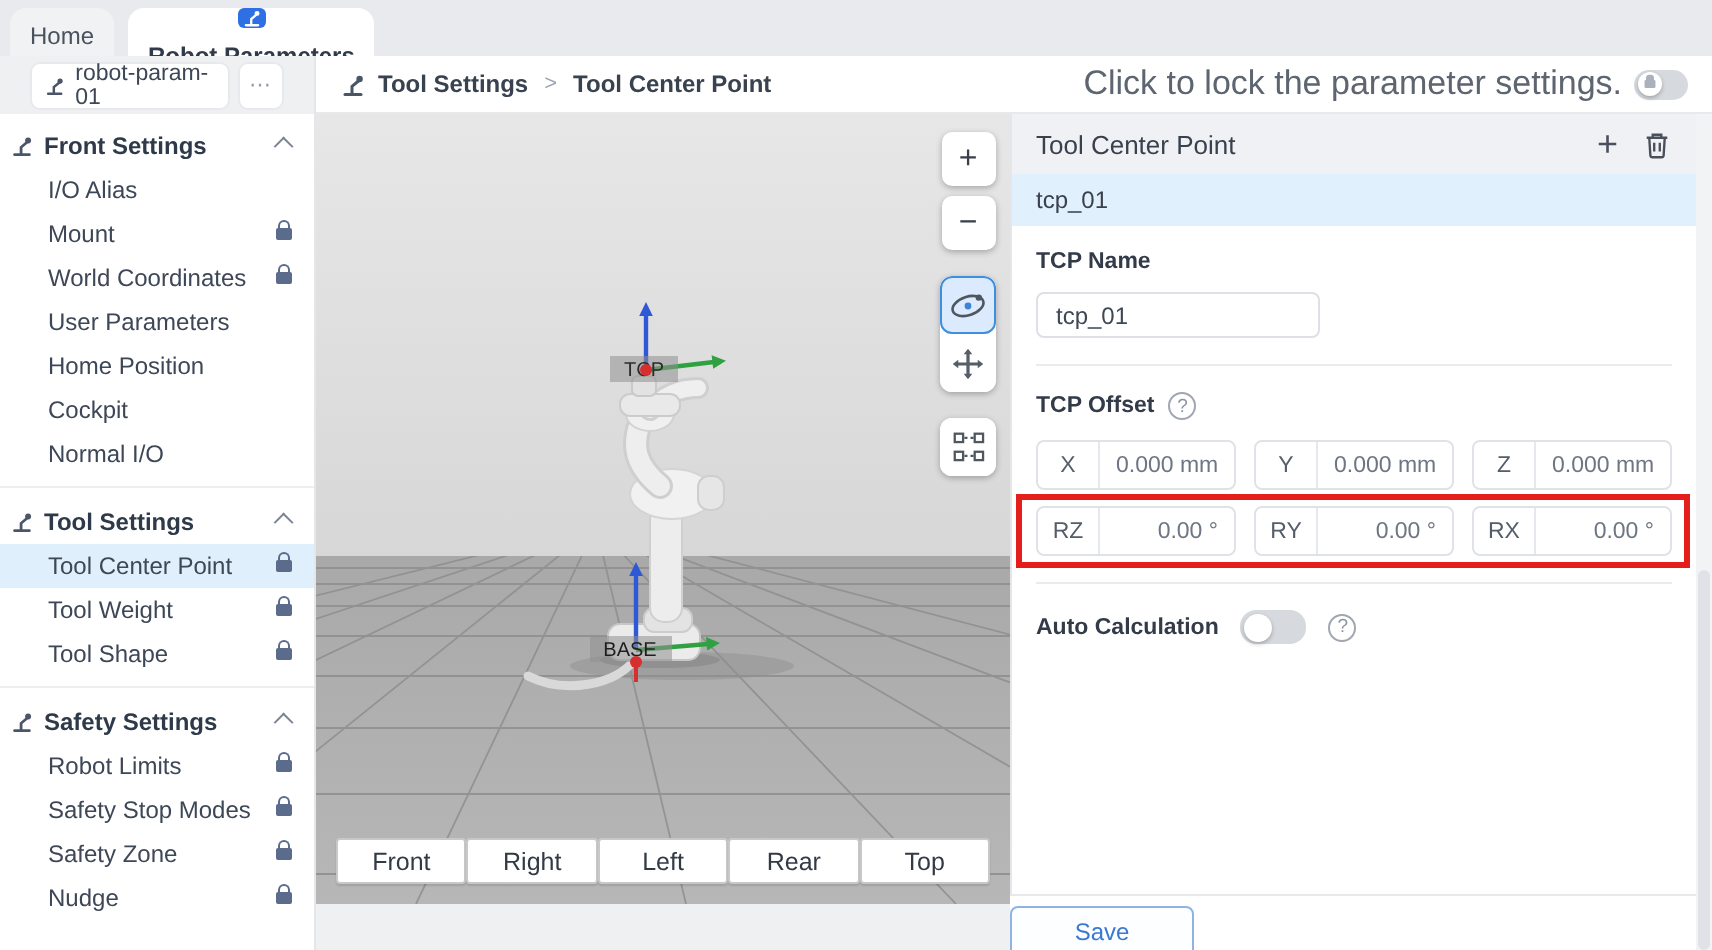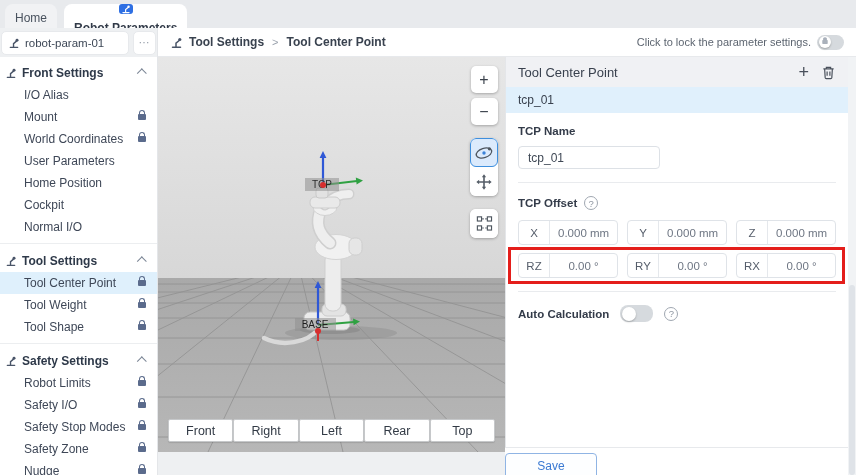--- a/index.html
+++ b/index.html
@@ -14,30 +14,30 @@
        border-radius:8px 8px 0 0;font-size:12px;color:#49525e;cursor:default;flex-direction:column;}
   .tab.inactive{background:#f1f2f4;}
   .tab.active{background:#ffffff;color:#313a48;font-weight:600;}
   .tab .close{font-size:12px;color:#7b8390;font-weight:400;margin-left:2px;}
   .tab-appicon{width:14px;height:14px;background:#2e6fe3;border-radius:3px;
                display:flex;align-items:center;justify-content:center;}
 
   
   .row2{position:absolute;top:28px;left:0;right:0;height:29px;display:flex;}
   .row2-left{width:158px;background:#eef0f2;display:flex;align-items:center;gap:4px;
-             padding:0 1px;box-sizing:border-box;border-right:1px solid #e4e6e9;}
+             padding:0 15px;box-sizing:border-box;border-right:1px solid #e4e6e9;}
   .param-field{flex:1;height:22px;background:#fff;border:1px solid #e7e9ec;border-radius:5px;
                display:flex;align-items:center;gap:5px;padding:0 6px;font-size:11.5px;color:#3d4756;}
   .more-btn{width:21px;height:22px;background:#fff;border:1px solid #e7e9ec;border-radius:5px;
             color:#98a0ab;display:flex;align-items:center;justify-content:center;font-size:11px;letter-spacing:1px;}
   .row2-right{flex:1;background:#fff;border-bottom:1px solid #e7e9ec;display:flex;
               align-items:center;padding:0 12px;gap:6px;}
   .crumb{font-size:12px;color:#39424f;font-weight:600;}
   .crumb-sep{font-size:11px;color:#9aa2ad;padding:0 2px;}
-  .banner-text{font-size:11px;color:#5d6570;}
+  .banner-text{font-size:17px;color:#5d6570;}
   .spacer{flex:1;}
 
   
   .toggle{width:27px;height:15px;border-radius:8px;background:#d6dade;position:relative;flex:none;}
   .toggle .knob{position:absolute;left:1.5px;top:1.5px;width:12px;height:12px;border-radius:50%;
                 background:#fff;box-shadow:0 1px 2px rgba(0,0,0,.25);
                 display:flex;align-items:center;justify-content:center;}
   .toggle.lg{width:33px;height:17px;}
   .toggle.lg .knob{width:14px;height:14px;}
 
@@ -96,21 +96,21 @@
   .divider{border:none;border-top:1px solid #e9ebee;margin:13px 0;}
   .label-row{display:flex;align-items:center;gap:7px;}
   .help{width:14px;height:14px;border:1px solid #a0a7b1;border-radius:50%;color:#8d95a0;
         font-size:9.5px;display:flex;align-items:center;justify-content:center;flex:none;box-sizing:border-box;}
   .num-row{display:flex;gap:9px;}
   .num-row.first{margin-top:10px;}
   .num-field{flex:1;height:25px;border:1px solid #dfe3e8;border-radius:4px;display:flex;
              align-items:stretch;background:#fff;overflow:hidden;box-sizing:border-box;}
   .axis{min-width:26px;display:flex;align-items:center;justify-content:center;font-size:11.5px;
         color:#555d6a;border-right:1px solid #e5e8ec;padding:0 2px;}
-  .num-input{flex:1;min-width:0;border:none;outline:none;text-align:center;font-size:11.5px;
+  .num-input{flex:1;min-width:0;border:none;outline:none;text-align:right;font-size:11.5px;
              color:#6e7683;padding:0 8px;background:transparent;font-family:inherit;}
   .rot-wrap{position:relative;margin-top:8px;}
   .red-box{position:absolute;left:-10px;right:-9px;top:-6px;bottom:-6px;
            border:3px solid #e41e1b;pointer-events:none;z-index:5;}
   .auto-row{display:flex;align-items:center;gap:11px;}
   .panel-footer{position:absolute;left:505px;right:8px;bottom:0;height:22px;background:#fff;
                 border-top:1px solid #e7e9ec;display:flex;justify-content:flex-start;
                 padding:5px 13px 0 0;box-sizing:content-box;}
   .save-btn{width:92px;height:26px;border:1px solid #8fb4e4;border-radius:4px;background:#fdfeff;
             color:#3a79d2;font-size:12px;font-family:inherit;}
@@ -269,25 +269,20 @@
   <div class="section-header">
     <svg class="ic" width="12" height="12" style="color:#4a5568">
         <use href="#i-robot"></use>
       </svg>
     <span>Safety Settings</span>
     <span class="spacer"></span>
     <span class="caret-up"></span>
   </div>
   <div class="side-item">
     <span>Robot Limits</span>
-    <span class="spacer"></span>
-    <span class="lock-icon"></span>
-  </div>
-  <div class="side-item">
-    <span>Safety I/O</span>
     <span class="spacer"></span>
     <span class="lock-icon"></span>
   </div>
   <div class="side-item">
     <span>Safety Stop Modes</span>
     <span class="spacer"></span>
     <span class="lock-icon"></span>
   </div>
   <div class="side-item">
     <span>Safety Zone</span>

